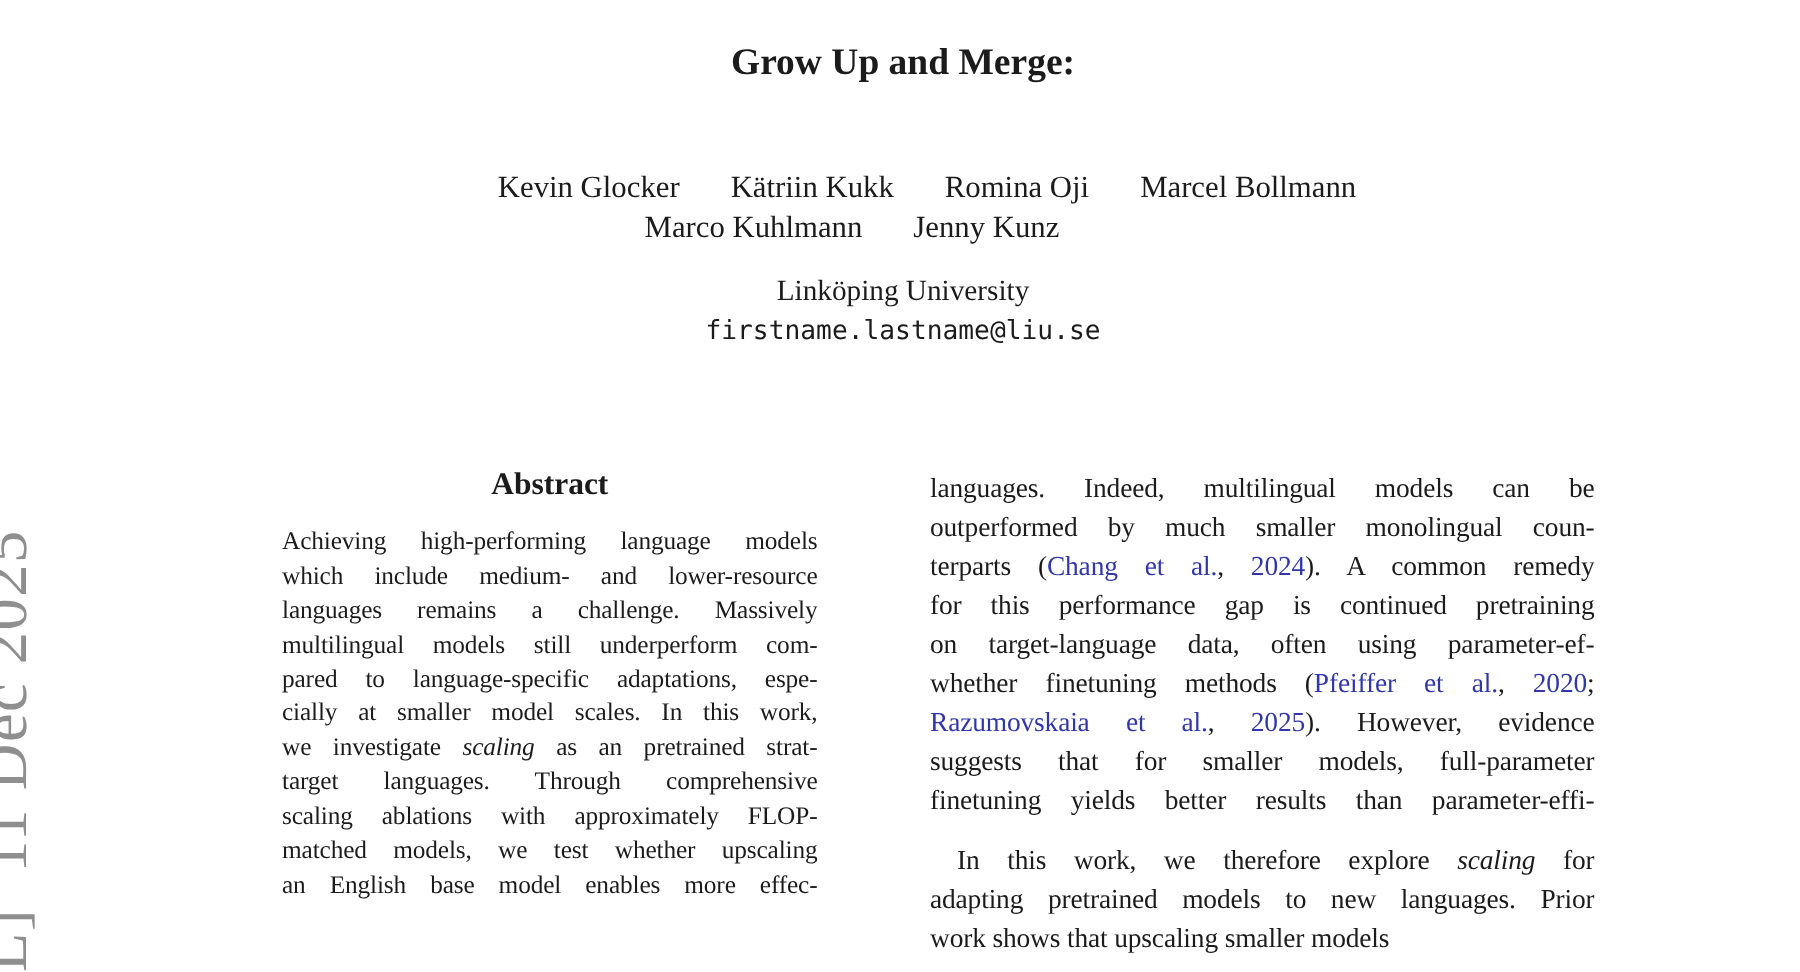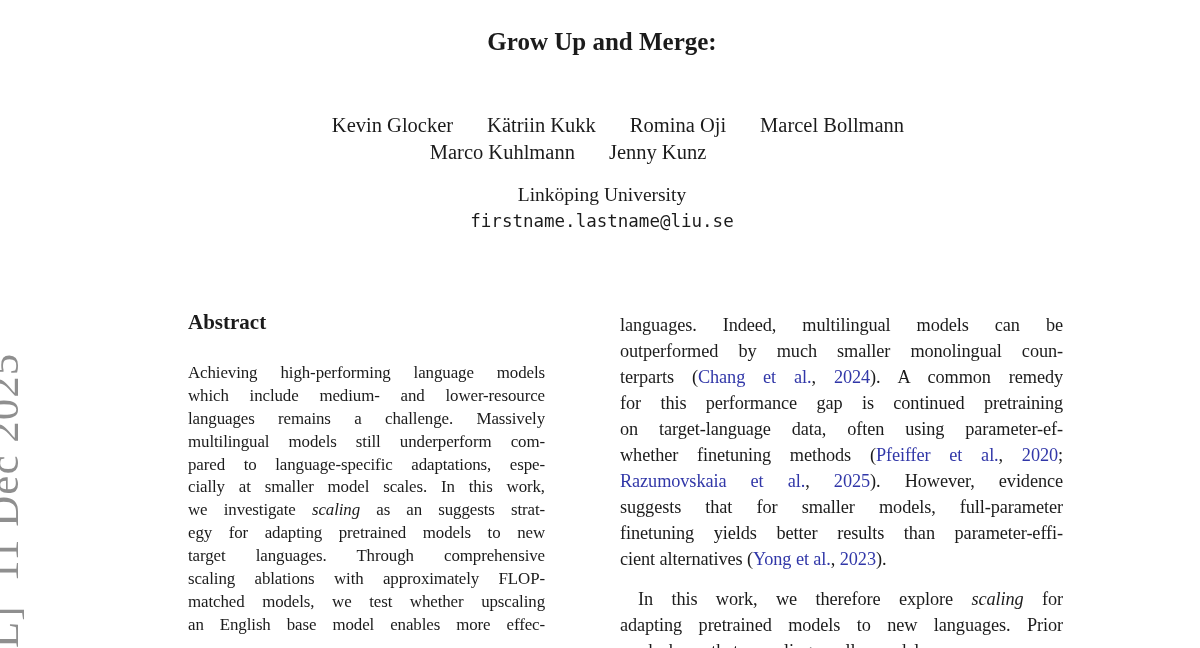--- a/index.html
+++ b/index.html
@@ -62,25 +62,25 @@
   .email {
     font-family: "DejaVu Sans Mono", "Liberation Mono", monospace;
     font-size: 17.5px;
     letter-spacing: 0px;
   }
 
   
   .col { position: absolute; }
   .abstract-col { left: 188px; top: 310px; width: 357px; }
   .abstract-heading {
-    text-align: left;
+    text-align: center;
     font-weight: 700;
     font-size: 21px;
     line-height: 24px;
-    margin-bottom: 28px;
+    margin-bottom: 16px;
   }
   .abstract-col .tline {
     font-size: 16.9px;
     line-height: 22.9px;
     height: 22.9px;
     letter-spacing: -0.1px;
   }
   .right-col { left: 620px; top: 312px; width: 443px; }
   .right-col .tline {
     font-size: 18.3px;
@@ -120,40 +120,38 @@
 
 <div class="col abstract-col">
   <div class="abstract-heading">Abstract</div>
   <div class="abstract-body">
       <div class="tline just"><span>Achieving high-performing language models</span></div>
       <div class="tline just"><span>which include medium- and lower-resource</span></div>
       <div class="tline just"><span>languages remains a challenge. Massively</span></div>
       <div class="tline just"><span>multilingual models still underperform com-</span></div>
       <div class="tline just"><span>pared to language-specific adaptations, espe-</span></div>
       <div class="tline just"><span>cially at smaller model scales. In this work,</span></div>
-      <div class="tline just"><span>we investigate </span><i>scaling</i><span> as an suggests strat-</span></div>
-      <div class="tline just"><span>egy for adapting pretrained models to new</span></div>
+      <div class="tline just"><span>we investigate </span><i>scaling</i><span> as an pretrained strat-</span></div>
       <div class="tline just"><span>target languages. Through comprehensive</span></div>
       <div class="tline just"><span>scaling ablations with approximately FLOP-</span></div>
       <div class="tline just"><span>matched models, we test whether upscaling</span></div>
       <div class="tline just"><span>an English base model enables more effec-</span></div>
     </div>
 </div>
 
 <div class="col right-col">
     <div class="para">
       <div class="tline just"><span>languages. Indeed, multilingual models can be</span></div>
       <div class="tline just"><span>outperformed by much smaller monolingual coun-</span></div>
       <div class="tline just"><span>terparts (</span><span class="cite">Chang et al.</span><span>, </span><span class="cite">2024</span><span>). A common remedy</span></div>
       <div class="tline just"><span>for this performance gap is continued pretraining</span></div>
       <div class="tline just"><span>on target-language data, often using parameter-ef-</span></div>
       <div class="tline just"><span>whether finetuning methods (</span><span class="cite">Pfeiffer et al.</span><span>, </span><span class="cite">2020</span><span>;</span></div>
       <div class="tline just"><span class="cite">Razumovskaia et al.</span><span>, </span><span class="cite">2025</span><span>). However, evidence</span></div>
       <div class="tline just"><span>suggests that for smaller models, full-parameter</span></div>
       <div class="tline just"><span>finetuning yields better results than parameter-effi-</span></div>
-      <div class="tline"><span>cient alternatives (</span><span class="cite">Yong et al.</span><span>, </span><span class="cite">2023</span><span>).</span></div>
     </div>
     <div class="para parskip">
       <div class="tline just indent"><span>In this work, we therefore explore </span><i>scaling</i><span> for</span></div>
       <div class="tline just"><span>adapting pretrained models to new languages. Prior</span></div>
       <div class="tline"><span>work shows that upscaling smaller models</span></div>
     </div>
   </div>
 
 </body></html>

